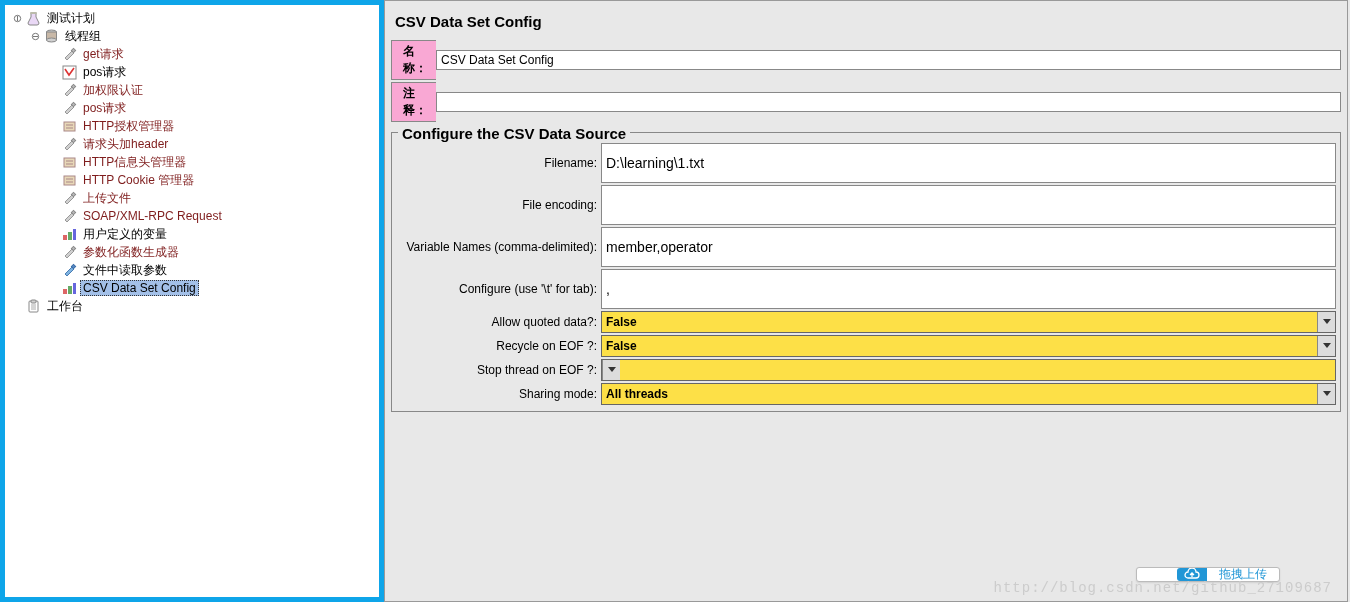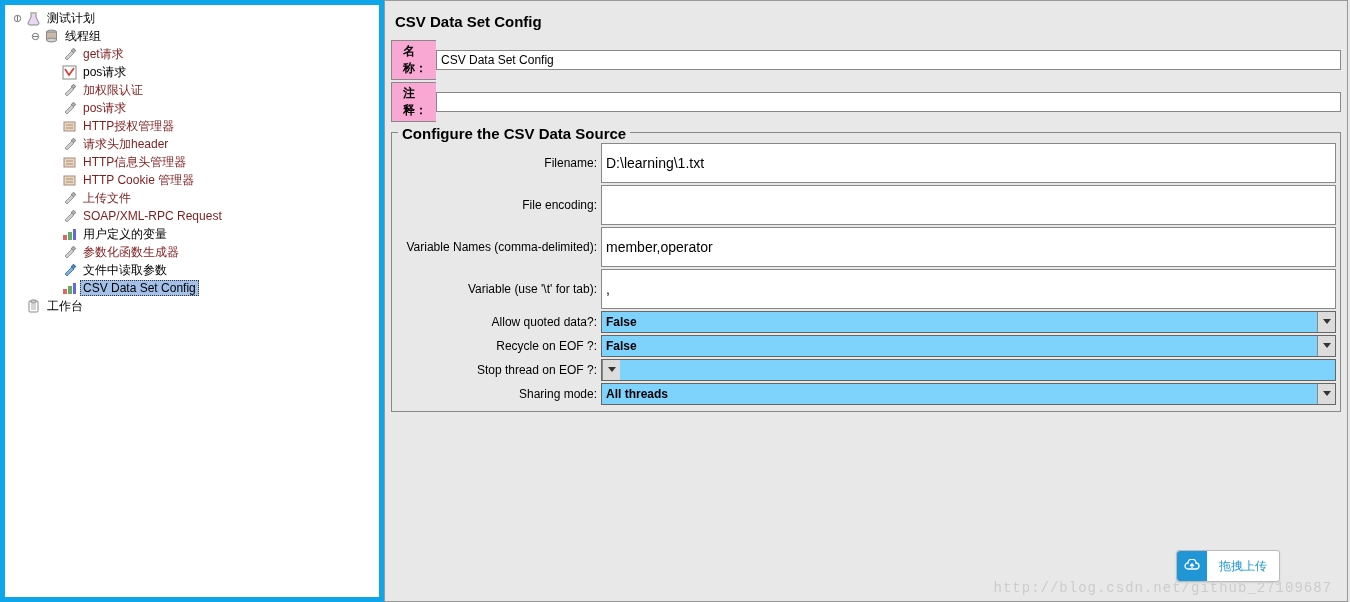--- a/index.html
+++ b/index.html
@@ -33,25 +33,25 @@
 .right-border { border: 1px solid #999; margin: 0 2px 0 0; background: #e8e8e8; height: 100%; display: flex; flex-direction: column; padding: 6px; }
 .panel-title { font-size: 15px; font-weight: bold; color: #000; padding: 6px 4px 10px 4px; }
 .meta-row { display: flex; align-items: center; margin-bottom: 2px; }
 .meta-row .lbl { width: 45px; font-weight: bold; font-size: 12px; text-align: left; border: 1px solid #888; background: #f9a8d4; padding: 2px 11px; border-right: none; }
 .meta-row input { flex: 1; border: 1px solid #888; padding: 2px 4px; font-size: 12px; height: 20px; background: #fff; }
 .fieldset { border: 1px solid #888; margin-top: 8px; position: relative; padding: 8px 4px 4px 4px; }
 .fieldset .legend { position: absolute; top: -8px; left: 6px; background: #e8e8e8; padding: 0 4px; font-weight: bold; font-size: 15px; }
 .form-row { display: flex; align-items: center; margin: 2px 0; }
 .form-row .flabel { width: 205px; text-align: right; font-weight: normal; font-size: 12px; padding-right: 4px; }
 .form-row input { flex: 1; border: 1px solid #888; padding: 19px 4px; font-size: 14px; height: 32px; background: #fff; }
-.combo { flex: 1; display: flex; border: 1px solid #666; background: #7dd3fc; height: 22px; }
+.combo { flex: 1; display: flex; border: 1px solid #666; background: #fde047; height: 22px; }
 .combo .cval { flex: 1; padding: 2px 4px; font-size: 12px; font-weight: bold; color: #000; display: flex; align-items: center; }
 .combo .carrow { width: 18px; border-left: 1px solid #888; display: flex; align-items: center; justify-content: center; background: #dcdcdc; }
 .combo .carrow svg { width: 8px; height: 6px; }
-.upload-btn { position: absolute; right: 70px; bottom: 20px; display: flex; align-items: center; background: #fff; border: 1px solid #bbb; border-radius: 3px; height: 32px; box-shadow: 0 1px 2px rgba(0,0,0,0.1); cursor: pointer; }
+.upload-btn { position: absolute; right: 70px; bottom: 20px; display: flex; align-items: center; background: #fff; border: 1px solid #bbb; border-radius: 3px; height: 15px; box-shadow: 0 1px 2px rgba(0,0,0,0.1); cursor: pointer; padding-left: 40px; }
 .upload-btn .ubicon { width: 30px; height: 100%; background: #2196d6; border-radius: 3px 0 0 3px; display: flex; align-items: center; justify-content: center; color: #fff; }
 .upload-btn .ubtxt { padding: 0 12px; color: #2196d6; font-size: 12px; }
 .watermark { position: absolute; right: 18px; bottom: 6px; color: #ccc; font-size: 14px; font-family: "Courier New", monospace; letter-spacing: 1px; pointer-events: none; margin-left: 23px; }
 </style>
 </head>
 <body>
 
 <div class="main-container">
   <div class="sidebar">
     <div class="tree">
@@ -277,21 +277,21 @@
         </div>
         <div class="form-row">
           <div class="flabel">File encoding:</div>
           <input type="text" value="" style="">
         </div>
         <div class="form-row">
           <div class="flabel">Variable Names (comma-delimited):</div>
           <input type="text" value="member,operator" style="">
         </div>
         <div class="form-row">
-          <div class="flabel">Variable (use '\t' for tab):</div>
+          <div class="flabel">Configure (use '\t' for tab):</div>
           <input type="text" value="," style="">
         </div>
 
         <div class="form-row">
           <div class="flabel">Allow quoted data?:</div>
           <div class="combo">
             <div class="cval">False</div>
             <div class="carrow">
                 <svg viewBox="0 0 8 6">
                   <path d="M0 0 L8 0 L4 5 Z" fill="#333"></path>

